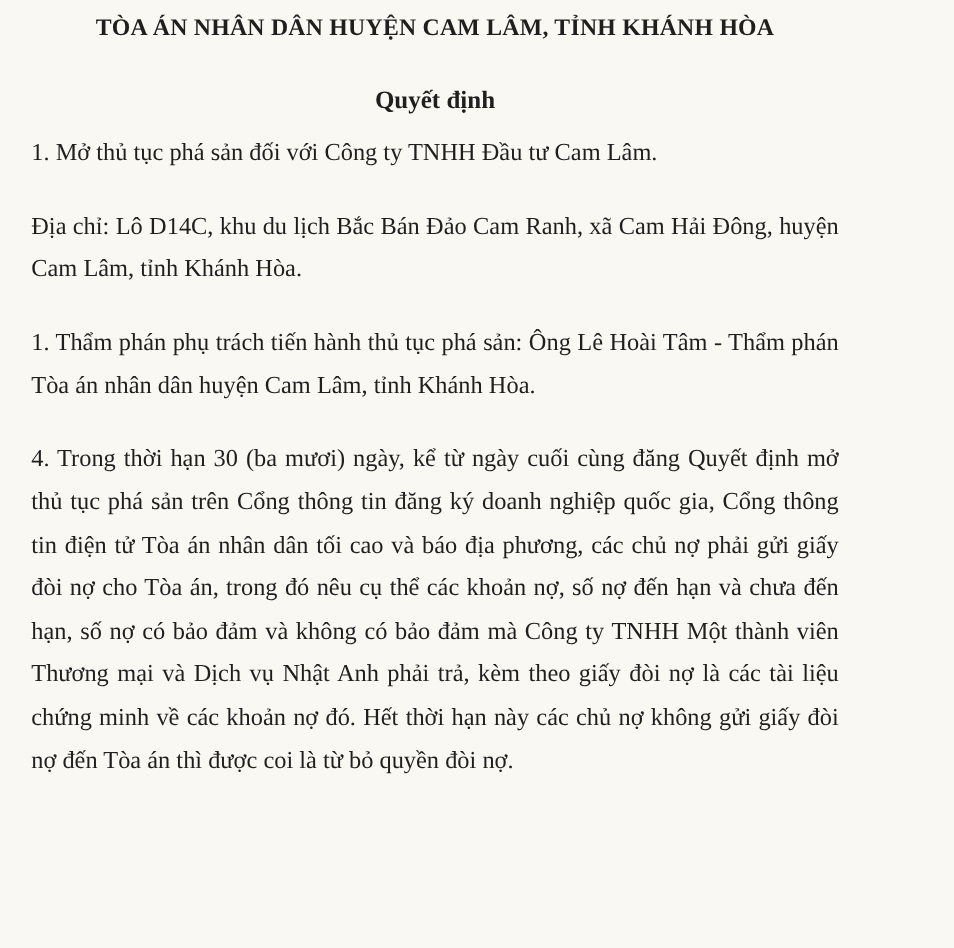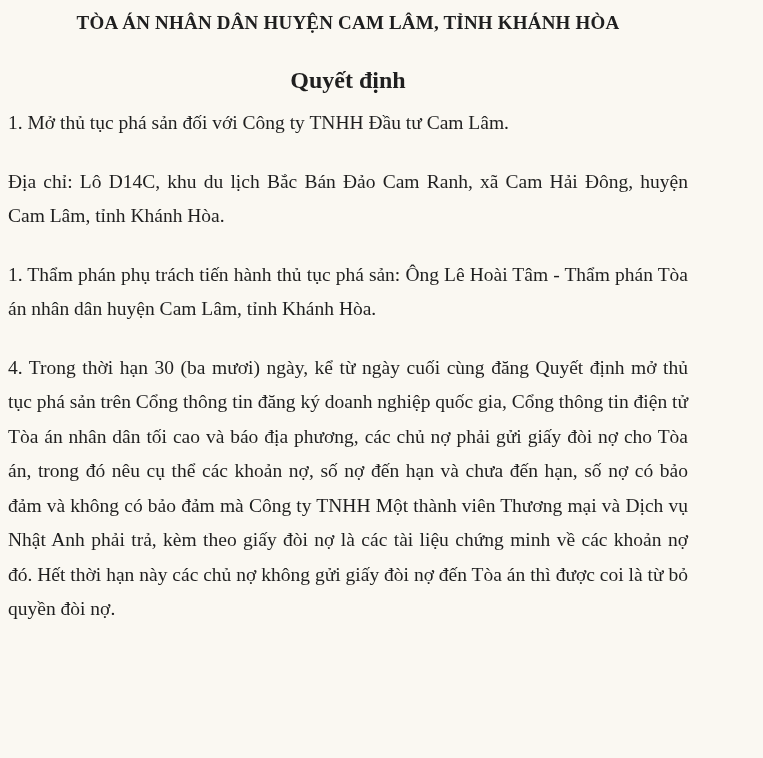--- a/index.html
+++ b/index.html
@@ -8,38 +8,38 @@
   }
   body {
     width: 763px;
     height: 758px;
     background: #FAF8F2;
     color: #1F1F1F;
     font-family: "Liberation Serif", "DejaVu Serif", serif;
     overflow: hidden;
   }
   .doc {
-    padding: 0 8px;
+    padding: 0 25px;
     box-sizing: border-box;
     width: 696px;
   }
   .doc-title {
     margin: 0;
     padding-top: 11px;
     text-align: center;
     font-size: 19px;
     font-weight: bold;
     letter-spacing: 0.2px;
     line-height: 24px;
   }
   .doc-heading {
     margin: 0;
     margin-top: 33px;
     text-align: center;
-    font-size: 24px;
+    font-size: 20px;
     font-weight: bold;
     line-height: 24px;
   }
   .doc-paragraph {
     margin: 0;
     margin-top: 24px;
     font-size: 19.5px;
     line-height: 34.5px;
     text-align: justify;
     text-justify: inter-word;

